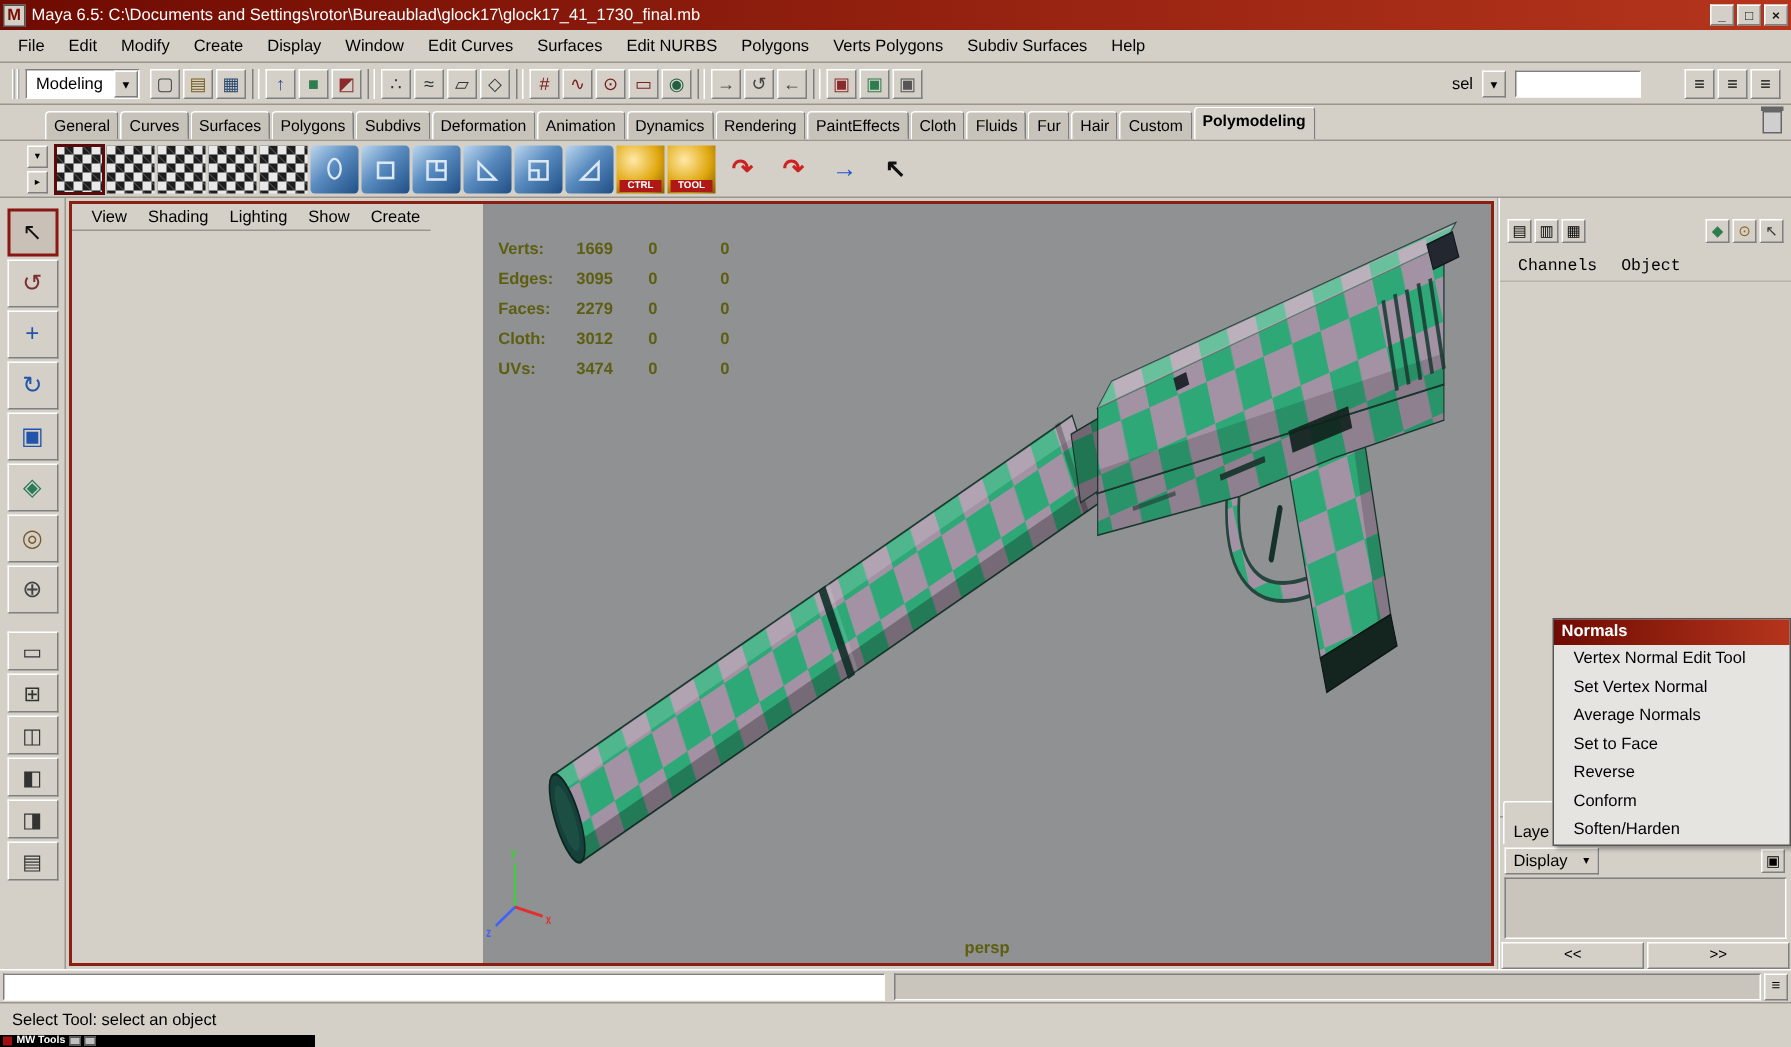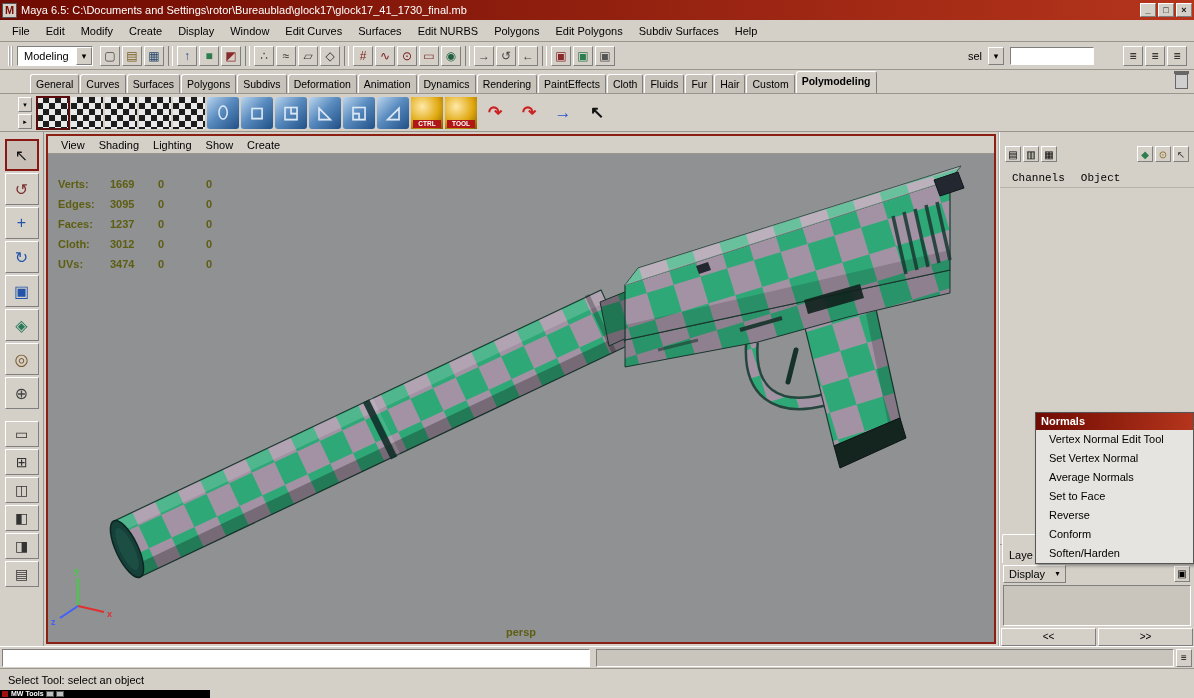--- a/index.html
+++ b/index.html
@@ -57,21 +57,21 @@
 
   
   .toolbox{width:44px;background:#d4d0c8;border-right:1px solid #9a968e;display:flex;flex-direction:column;align-items:center;padding-top:6px;}
   .tool{width:34px;height:32px;margin:1px 0;background:#d4d0c8;display:flex;align-items:center;justify-content:center;font-size:16px;}
   .tool.active{border:2px solid #8a1812;background:#c9c1b8;}
   .tool-sep{height:10px;}
   .layout-btn{width:34px;height:26px;margin:1px 0;background:#d4d0c8;display:flex;align-items:center;justify-content:center;font-size:14px;color:#333;}
 
   
   .viewport{flex:1;background:#d4d0c8;padding:2px;}
-  .vp-frame{height:100%;border:2px solid #8b1f14;display:flex;flex-direction:column;}
+  .vp-frame{height:100%;border:2px solid #8b1f14;display:flex;gap:35px;}
   .vp-menubar{height:18px;background:#d4d0c8;display:flex;align-items:center;border-bottom:1px solid #9a968e;padding-left:6px;}
   .vp-menu-item{padding:1px 7px;font-size:11px;}
   .vp-canvas{flex:1;background:#8f9193;position:relative;overflow:hidden;}
   .gun-svg{position:absolute;left:0;top:0;width:100%;height:100%;}
   .hud{position:absolute;left:10px;top:20px;color:#5e5e10;font-weight:bold;font-size:11px;}
   .hud-row{display:flex;height:20px;align-items:center;}
   .hud-label{width:52px;}
   .hud-val{width:48px;}
   .persp-label{position:absolute;left:0;right:0;bottom:4px;text-align:center;color:#5e5e10;font-weight:bold;font-size:11px;}
 
@@ -133,21 +133,21 @@
   <div class="menu-item">File</div>
       <div class="menu-item">Edit</div>
       <div class="menu-item">Modify</div>
       <div class="menu-item">Create</div>
       <div class="menu-item">Display</div>
       <div class="menu-item">Window</div>
       <div class="menu-item">Edit Curves</div>
       <div class="menu-item">Surfaces</div>
       <div class="menu-item">Edit NURBS</div>
       <div class="menu-item">Polygons</div>
-      <div class="menu-item">Edit Polygons</div>
+      <div class="menu-item">Verts Polygons</div>
       <div class="menu-item">Subdiv Surfaces</div>
       <div class="menu-item">Help</div>
     </div>
 
   <div class="statusline">
     <div class="handle"></div>
     <div class="combo s">
       <span class="txt">Modeling</span>
       <span class="combo-btn r">▾</span>
     </div>
@@ -506,21 +506,21 @@
               <span class="hud-val">0</span>
             </div>
               <div class="hud-row">
               <span class="hud-label">Edges:</span>
               <span class="hud-val">3095</span>
               <span class="hud-val">0</span>
               <span class="hud-val">0</span>
             </div>
               <div class="hud-row">
               <span class="hud-label">Faces:</span>
-              <span class="hud-val">1237</span>
+              <span class="hud-val">2279</span>
               <span class="hud-val">0</span>
               <span class="hud-val">0</span>
             </div>
               <div class="hud-row">
               <span class="hud-label">Cloth:</span>
               <span class="hud-val">3012</span>
               <span class="hud-val">0</span>
               <span class="hud-val">0</span>
             </div>
               <div class="hud-row">

